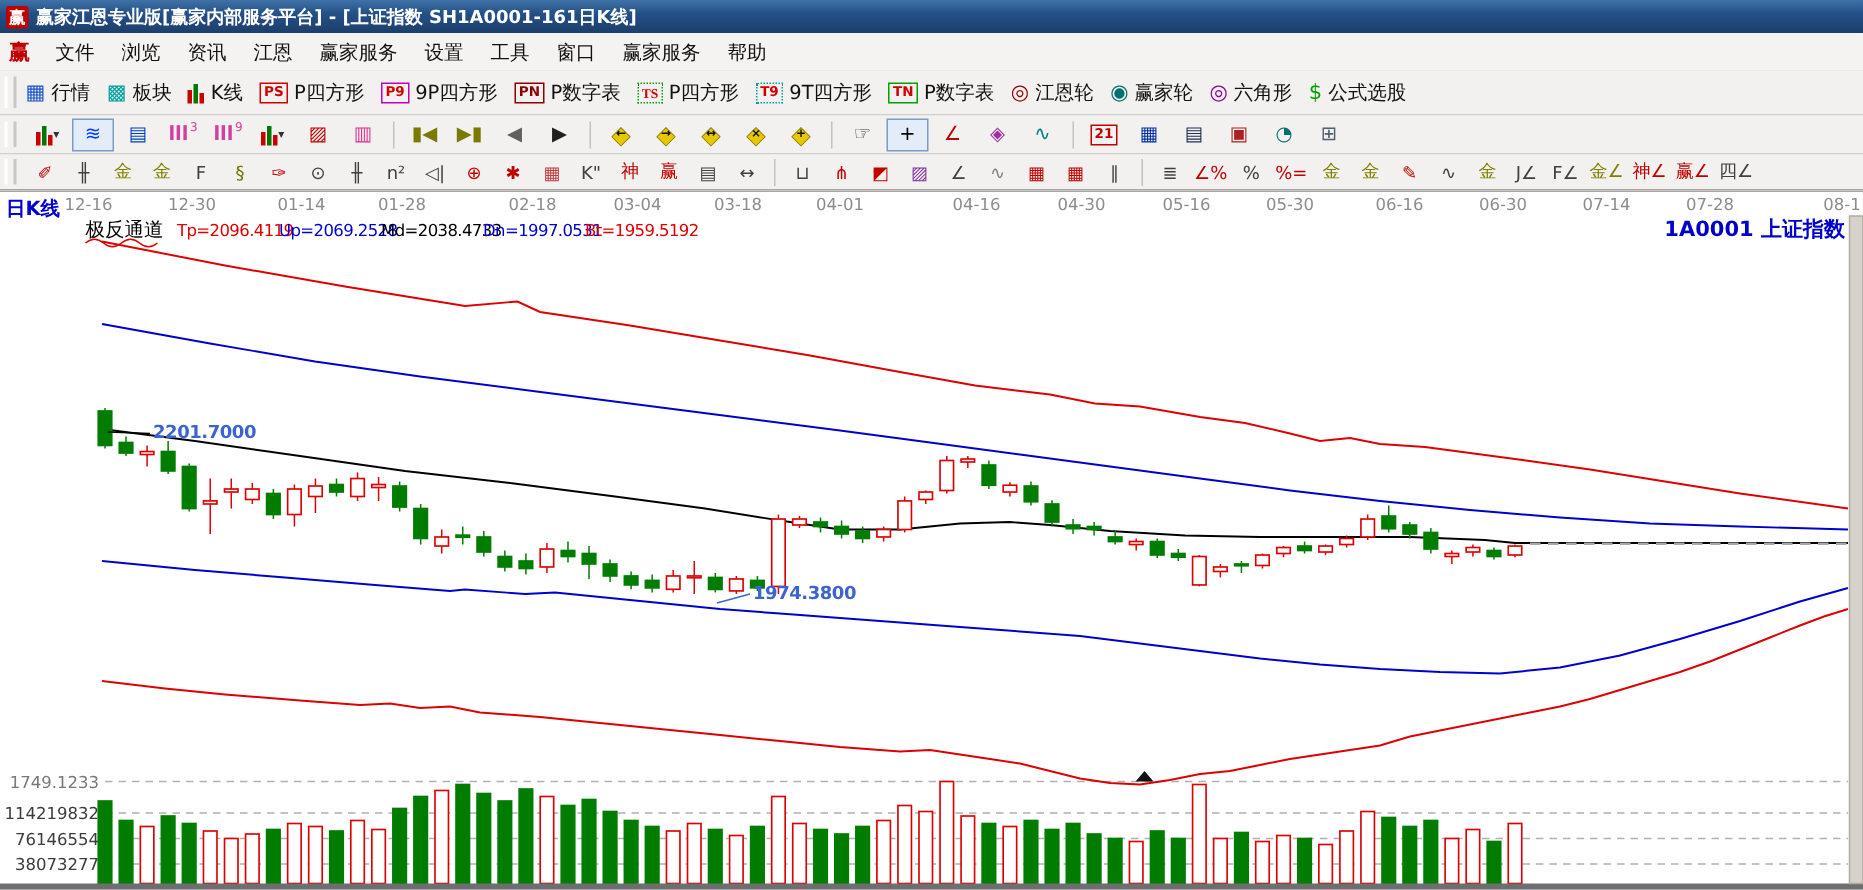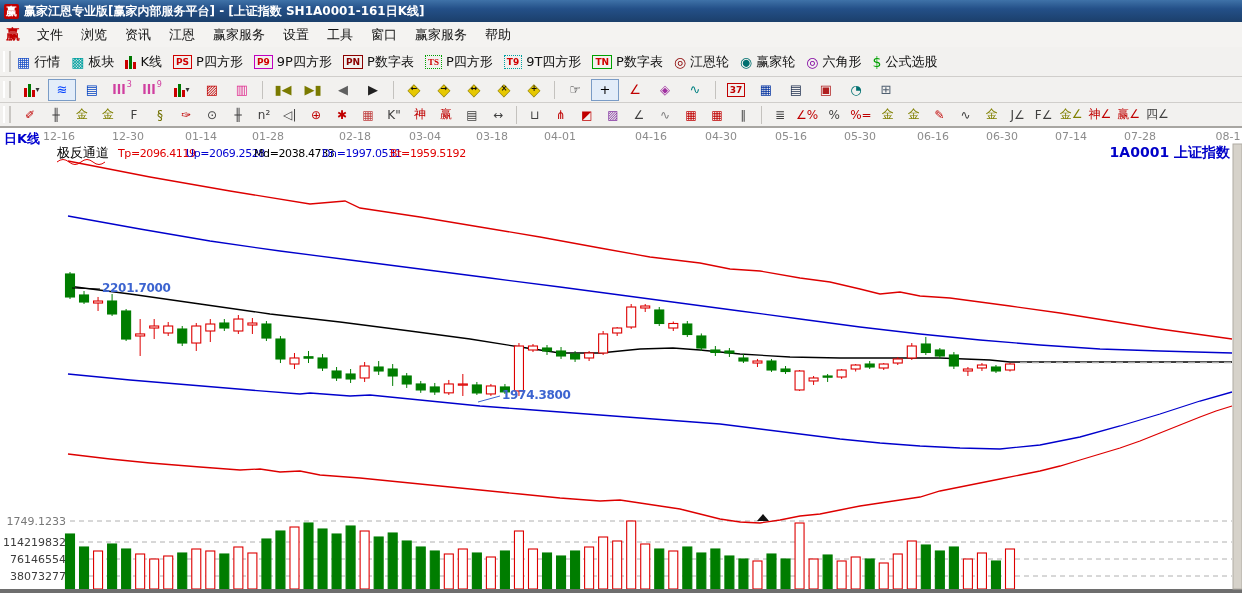--- a/index.html
+++ b/index.html
@@ -202,21 +202,21 @@
         <span style="color: rgb(192, 0, 0);">∠</span>
       </span>
       <span class="tbtn2">
         <span style="color: rgb(160, 48, 160);">◈</span>
       </span>
       <span class="tbtn2">
         <span style="color: rgb(0, 128, 128);">∿</span>
       </span>
       <div class="vsep"></div>
       <span class="tbtn2">
-        <span class="ibox" style="color: rgb(192, 0, 0); border: 1px solid rgb(192, 0, 0);">37</span>
+        <span class="ibox" style="color: rgb(192, 0, 0); border: 1px solid rgb(192, 0, 0);">21</span>
       </span>
       <span class="tbtn2">
         <span style="color: rgb(0, 48, 160);">▦</span>
       </span>
       <span class="tbtn2">
         <span style="color: rgb(32, 48, 80);">▤</span>
       </span>
       <span class="tbtn2">
         <span style="color: rgb(176, 32, 32);">▣</span>
       </span>

